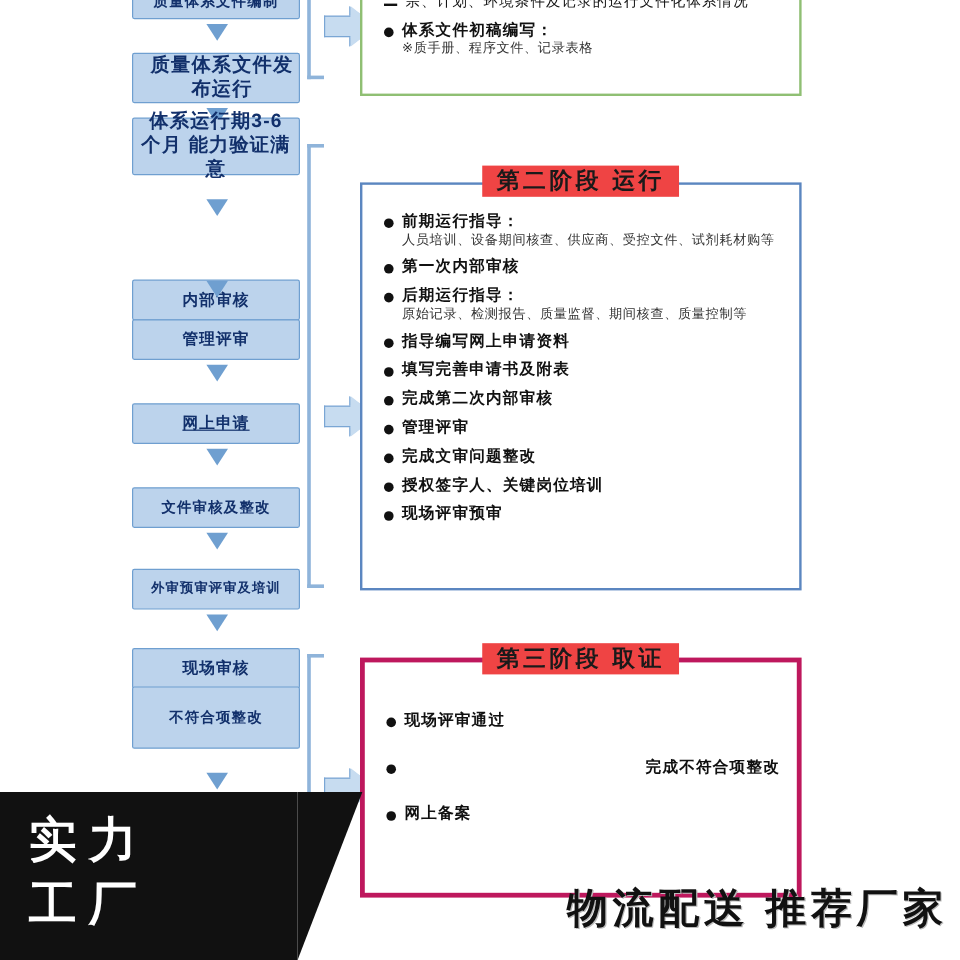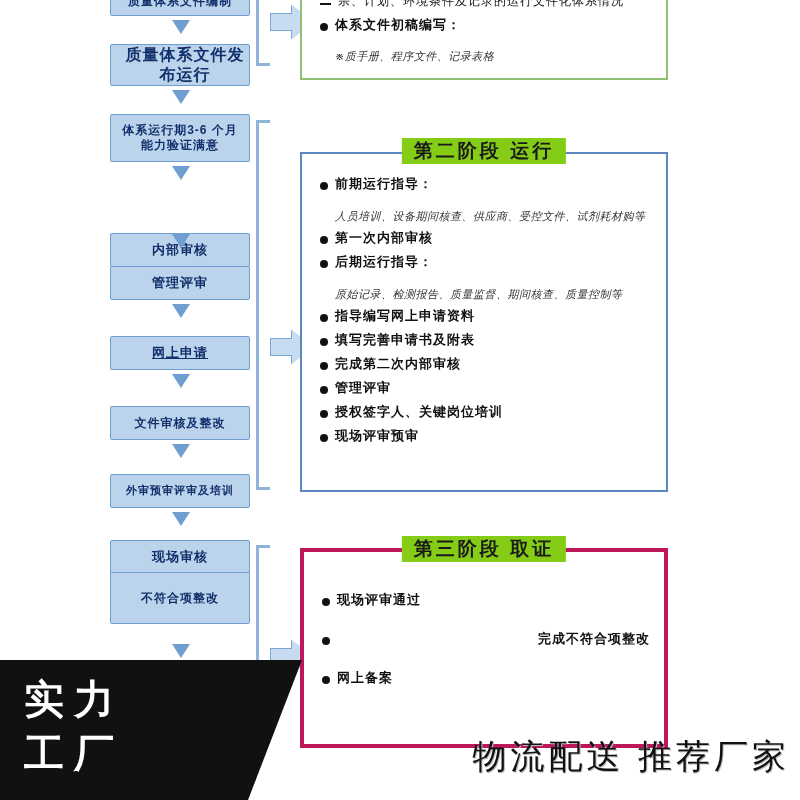--- a/index.html
+++ b/index.html
@@ -51,34 +51,34 @@
     border-bottom:17px solid transparent;
     border-left:23px solid #7aa6d4;
     z-index:-1;
   }
   
   .panel{
     position:absolute;box-sizing:border-box;background:#ffffff;
   }
   .panel .title{
     position:absolute;left:50%;transform:translateX(-50%);
-    top:-16px;background:#84cc16;padding:0 12px;
+    top:-16px;background:#ef4444;padding:0 12px;
     font-size:19px;font-weight:bold;color:#1a1a1a;letter-spacing:3px;
     white-space:nowrap;
   }
   .bullets{padding:22px 14px 8px 18px;}
   .bullet{
     display:flex;align-items:flex-start;margin-bottom:7px;
   }
   .dot{
     flex:none;width:8px;height:8px;border-radius:50%;
     background:#111;margin:6px 7px 0 0;
   }
   .btext{font-size:13px;color:#111;font-weight:bold;letter-spacing:1px;line-height:1.3;}
-  .bsub{font-size:11px;color:#333;font-weight:normal;letter-spacing:0.5px;margin-top:16px;line-height:1.3;font-style:italic;}
+  .bsub{font-size:11px;color:#333;font-weight:normal;letter-spacing:0.5px;margin-top:0;line-height:1.3;}
   .dash{
     flex:none;width:11px;height:2px;background:#111;margin:9px 7px 0 0;
   }
   
   #stage1{
     left:300px;top:-96px;width:368px;height:176px;
     border:2px solid #8fbf73;
   }
   #stage2{
     left:300px;top:152px;width:368px;height:340px;
@@ -101,36 +101,36 @@
     border-top:140px solid #111;border-right:54px solid transparent;
   }
   #banner .bt1,#banner .bt2{
     position:absolute;left:24px;color:#fff;font-weight:bold;
     font-size:40px;letter-spacing:10px;font-family:"Liberation Sans",sans-serif;
   }
   #banner .bt1{top:12px;}
   #banner .bt2{top:66px;}
   #banner .right{
     position:absolute;right:10px;bottom:20px;
-    color:#111;font-weight:normal;font-size:34px;letter-spacing:4px;
+    color:#111;font-weight:bold;font-size:34px;letter-spacing:4px;
     text-shadow:1px 1px 0 #bbb;
   }
 </style>
 </head>
 <body>
 
 <div id="flow">
 
   <div class="node" style="top:-14px;height:30px;font-size:12px;">质量体系文件编制</div>
   <div class="arrow" style="top:20px;"></div>
 
   <div class="node" style="top:44px;height:42px;font-size:16px;padding-left:13px;">质量体系文件发布运行</div>
   <div class="arrow" style="top:90px;"></div>
 
-  <div class="node" style="top:114px;height:48px;font-size:12px;">体系运行期3-6 个月 能力验证满意</div>
+  <div class="node" style="top:98px;height:48px;font-size:16px;">体系运行期3-6 个月 能力验证满意</div>
   <div class="arrow" style="top:166px;"></div>
 
   <div class="node" style="top:196px;height:34px;margin-top:37px;">内部审核</div>
   <div class="arrow" style="top:234px;"></div>
 
   <div class="node" style="top:266px;height:34px;">管理评审</div>
   <div class="arrow" style="top:304px;"></div>
 
   <div class="node" style="top:336px;height:34px;text-decoration:underline;">网上申请</div>
   <div class="arrow" style="top:374px;"></div>
@@ -231,20 +231,26 @@
     <div class="bullet">
       <div class="dot"></div>
       <div>
           <div class="btext">完成第二次内部审核</div>
         </div>
     </div>
     <div class="bullet">
       <div class="dot"></div>
       <div>
           <div class="btext">管理评审</div>
+        </div>
+    </div>
+    <div class="bullet">
+      <div class="dot"></div>
+      <div>
+          <div class="btext">完成文审问题整改</div>
         </div>
     </div>
     <div class="bullet">
       <div class="dot"></div>
       <div>
           <div class="btext">授权签字人、关键岗位培训</div>
         </div>
     </div>
     <div class="bullet">
       <div class="dot"></div>

